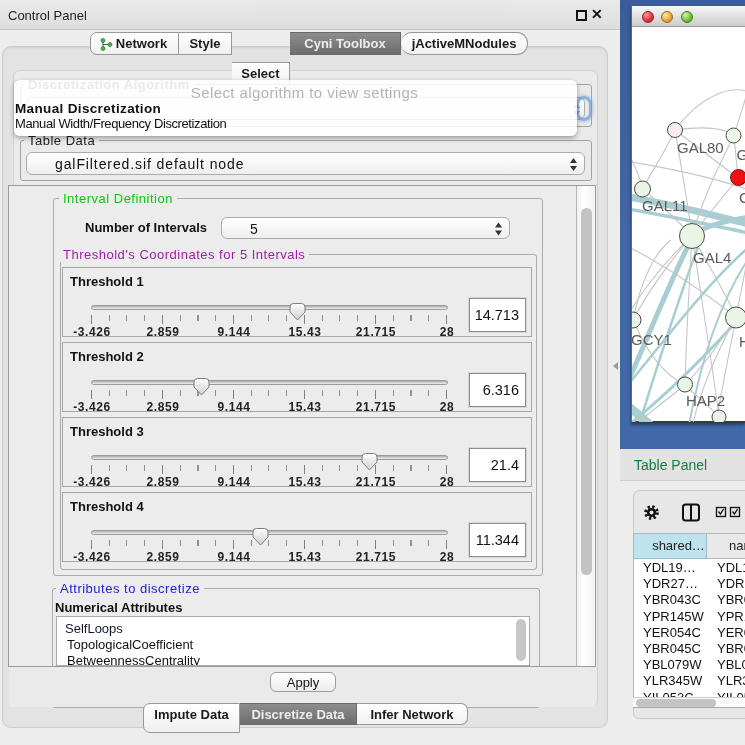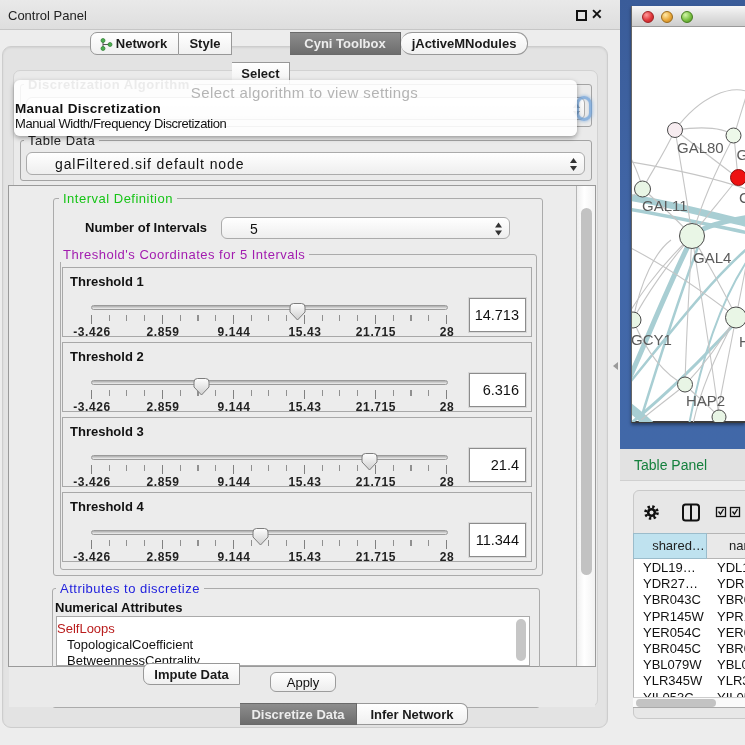--- a/index.html
+++ b/index.html
@@ -268,33 +268,33 @@
           <stop offset="1" stop-color="#cfcfcf"></stop>
     </linearGradient>
   </defs>
     </svg>
 
   
   <div class="group" style="left:52px; top:588px; width:488px; height:120px; border-color:#ababab;"></div>
   <div class="gtitle" style="left:56px; top:581px; color:#2222dd; background:#ececec;">Attributes to discretize</div>
   <div class="abs" style="left:55px; top:600px; font-size:13px; font-weight:bold; color:#111;">Numerical Attributes</div>
   <div class="abs" style="left:56px; top:616px; width:474px; height:50px; background:#fff; border:1px solid #aaa; overflow:hidden;">
-    <div style="position:absolute;left:0;top:4px;font-size:13px;color:#b91c1c;">SelfLoops</div>
+    <div style="position:absolute;left:8px;top:4px;font-size:13px;color:#0f172a;">SelfLoops</div>
     <div style="position:absolute;left:10px;top:20px;font-size:13px;color:#111;">TopologicalCoefficient</div>
     <div style="position:absolute;left:10px;top:36px;font-size:13px;color:#111;">BetweennessCentrality</div>
     <div style="position:absolute;right:3px;top:2px;width:10px;height:42px;background:#c6c6c6;border-radius:5px;"></div>
   </div>
 
   
   <div class="abs" style="left:9px; top:667px; width:586px; height:40px; background:#eaeaea;"></div>
 
   <div class="btn" style="left:270px; top:672px; width:66px; height:20px; line-height:19px;">Apply</div>
 
   
-  <div class="seg first" style="left:143px; top:663px; width:97px; height:22px; line-height:21px;text-align:center;">Impute Data</div>
+  <div class="seg first" style="left:143px; top:703px; width:97px; height:30px; line-height:21px;text-align:center;">Impute Data</div>
   <div class="seg dark" style="left:240px; top:703px; width:117px; height:22px; line-height:21px;">Discretize Data</div>
   <div class="seg last" style="left:357px; top:703px; width:111px; height:22px; line-height:21px;">Infer Network</div>
 
   <div class="abs divarrow"></div>
 
   
   <div class="abs" id="desktop"></div>
   <div class="abs" id="netwin">
     <div id="nettitle">
       <div class="light" style="left:10px; background:radial-gradient(circle at 35% 30%, #ff9a9a, #e0383c 55%, #b32024); border:1px solid #9e2023;"></div>

